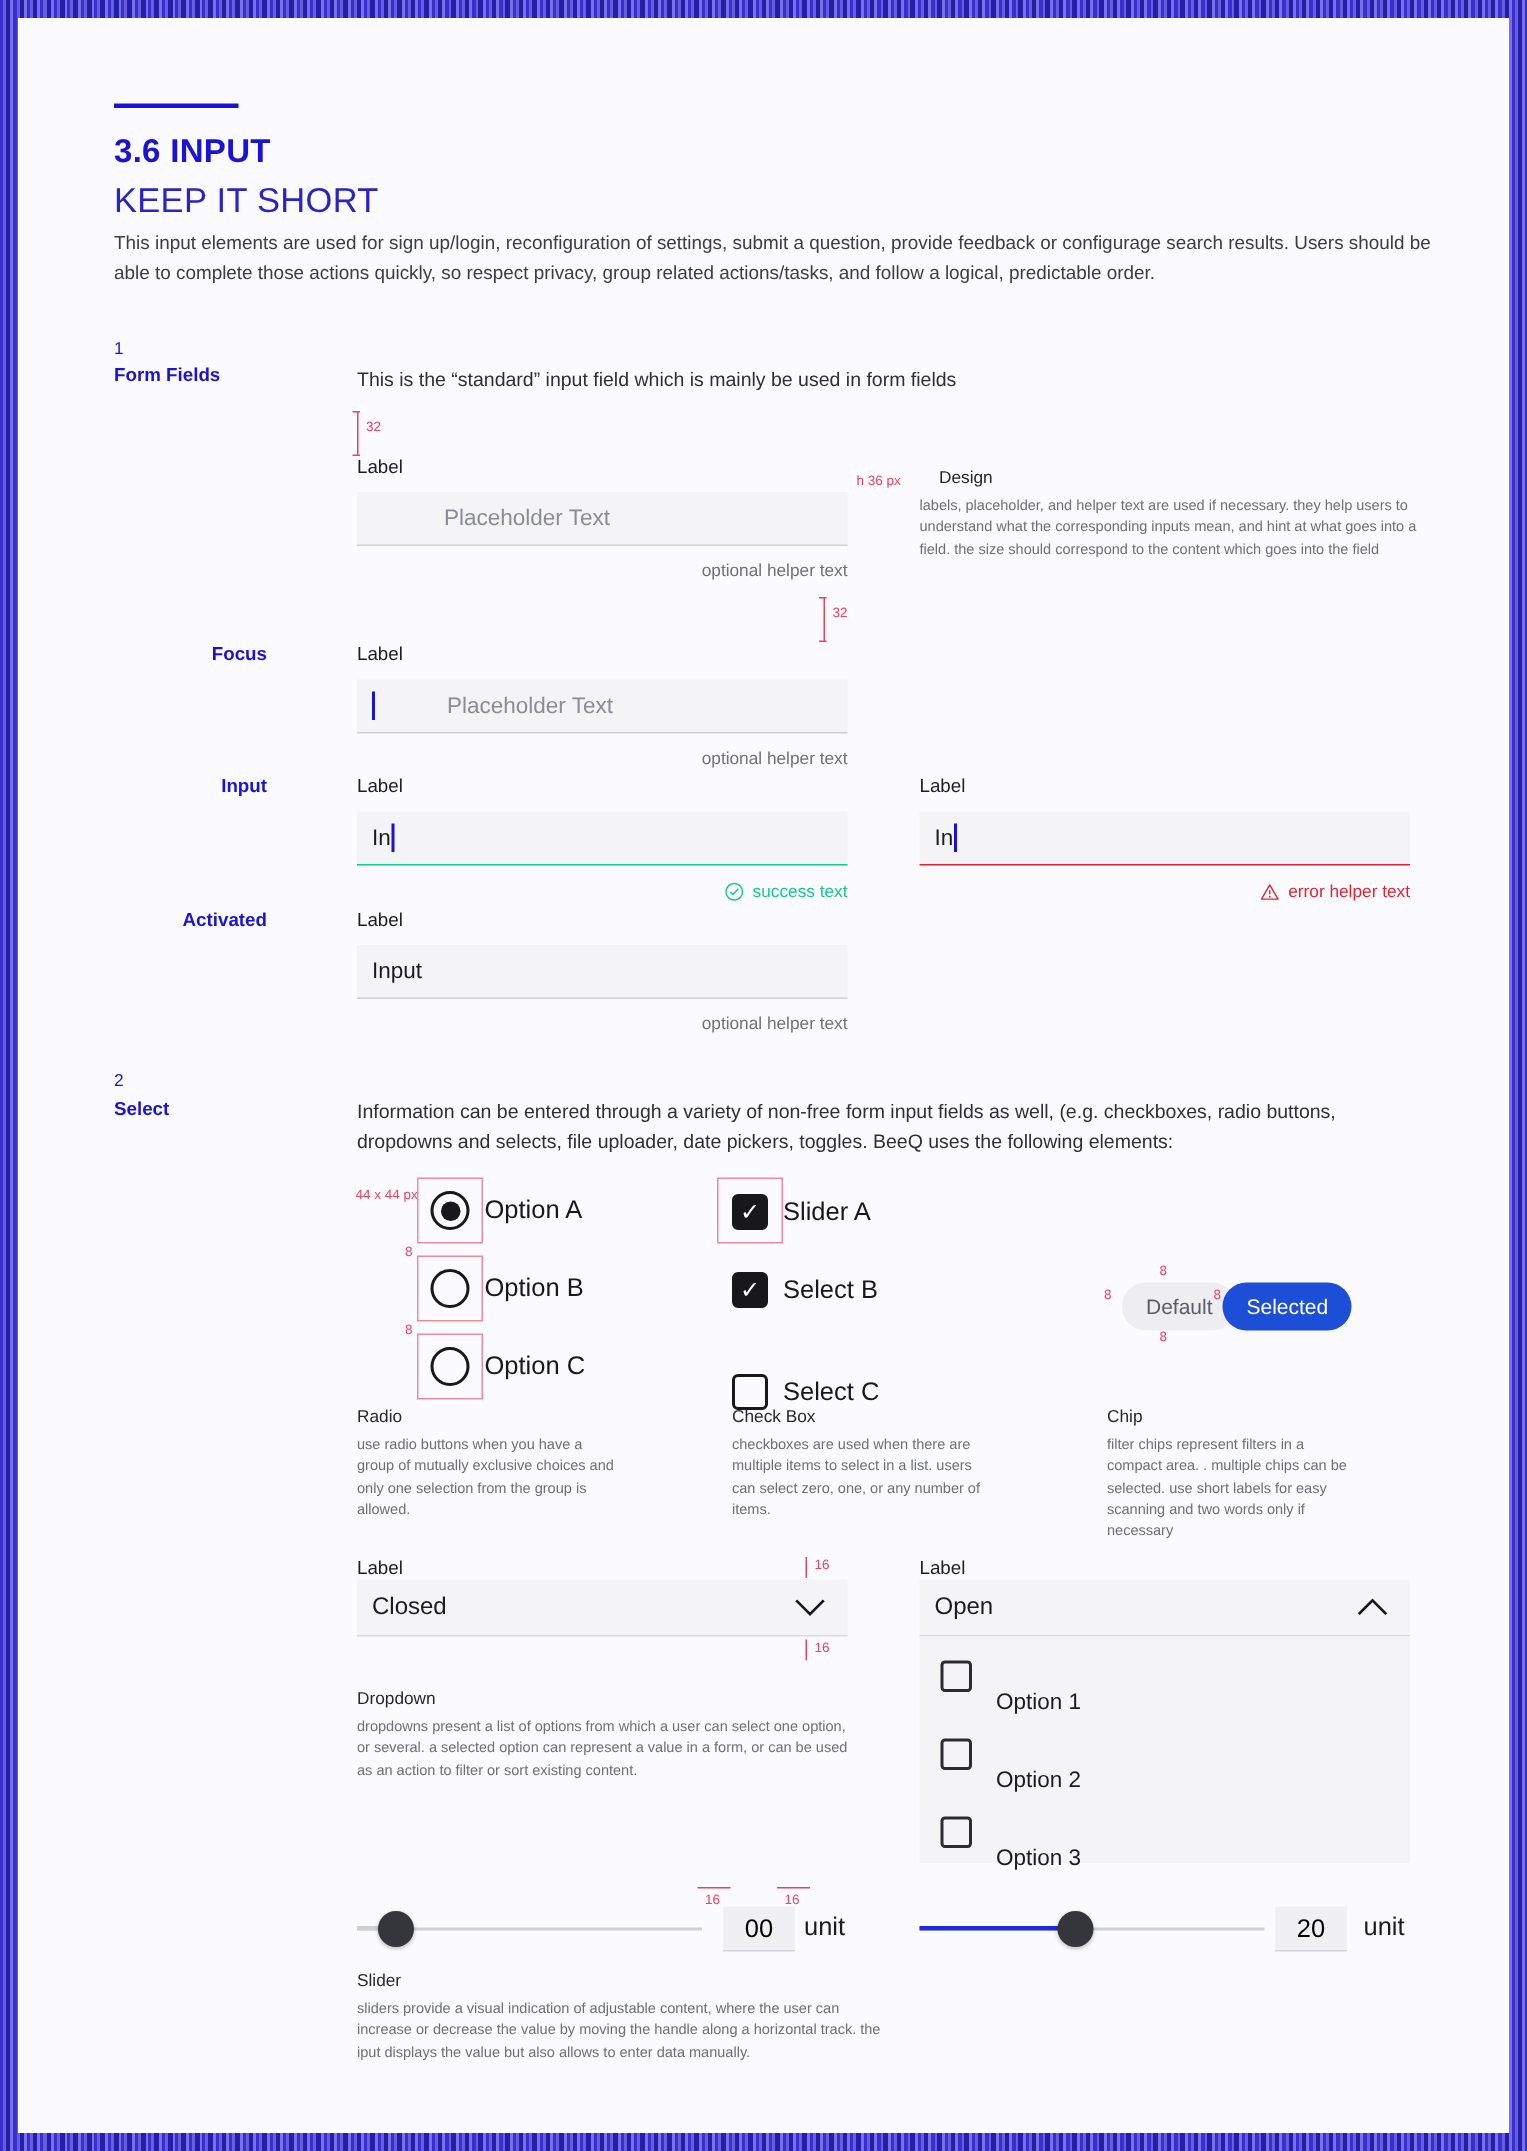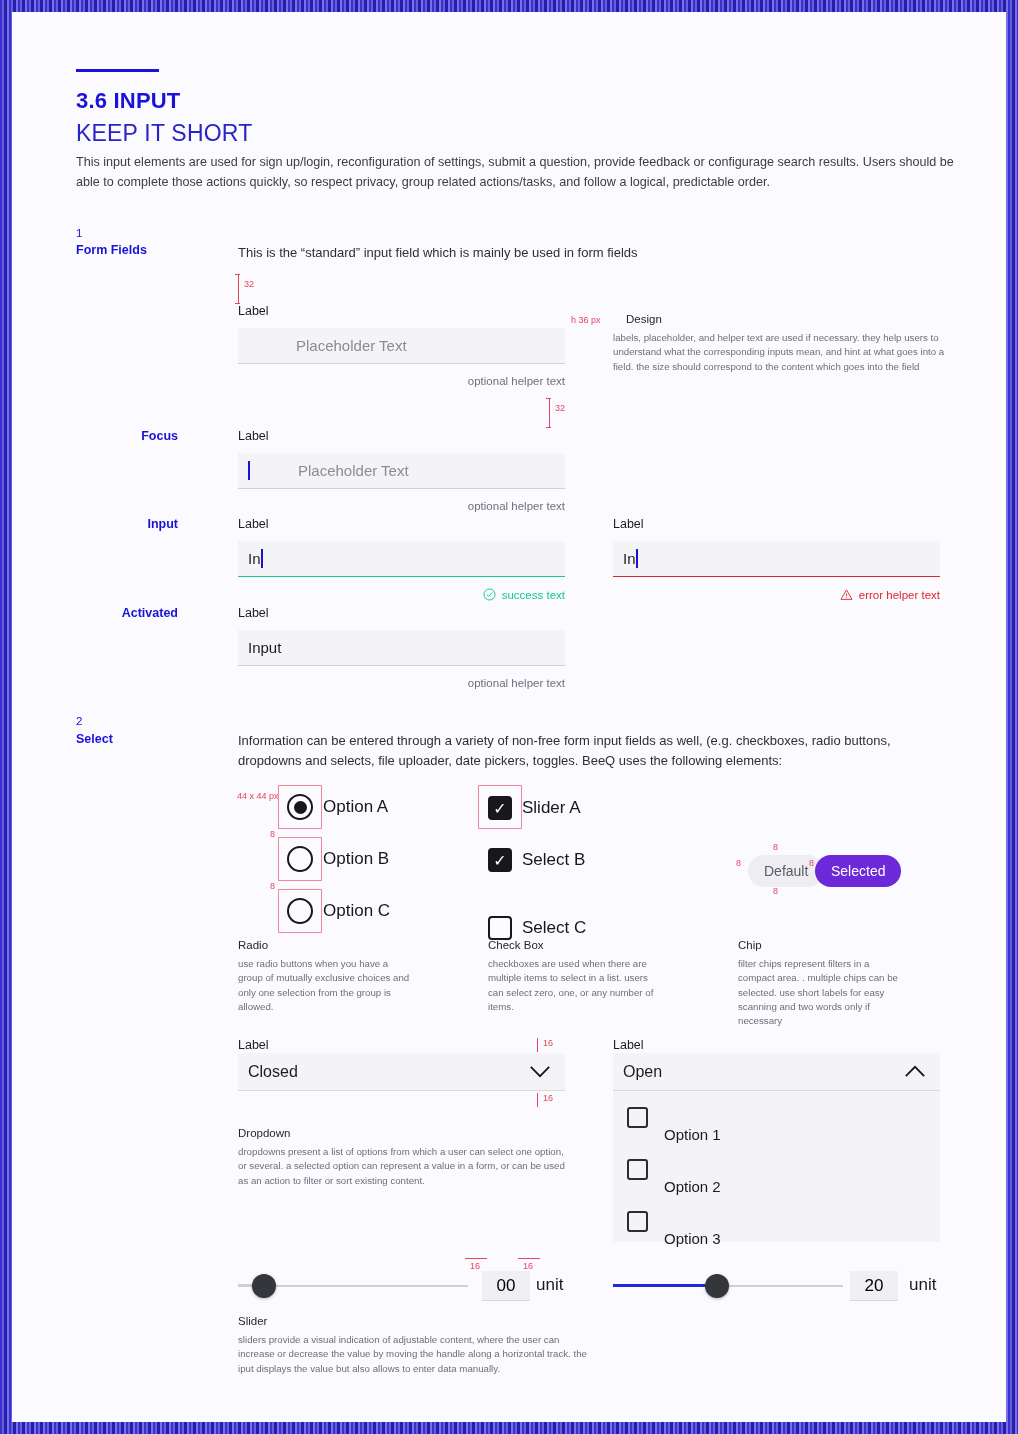--- a/index.html
+++ b/index.html
@@ -93,21 +93,21 @@
   .cbx.checked { background: #18181c; }
   .opt-text { font-size: 17px; color: #18181c; }
 
   
   .chip {
     height: 32px; border-radius: 16px;
     display: inline-flex; align-items: center; padding: 0 16px;
     font-size: 14px;
   }
   .chip.default  { background: #ededf2; color: #5c5c66; }
-  .chip.selected { background: #6d28d9; color: #ffffff; }
+  .chip.selected { background: #1d4ed8; color: #ffffff; }
 
   
   .cap-title { font-size: 11.5px; color: #26262e; margin-bottom: 5px; }
   .cap-body  { font-size: 9.7px; color: #6e6e79; line-height: 1.47; }
 
   
   .dd-head {
     background: #f4f4f7; border-bottom: 1px solid #d9d9e0;
     height: 38px; display: flex; align-items: center;
     justify-content: space-between; padding: 0 14px 0 10px;

